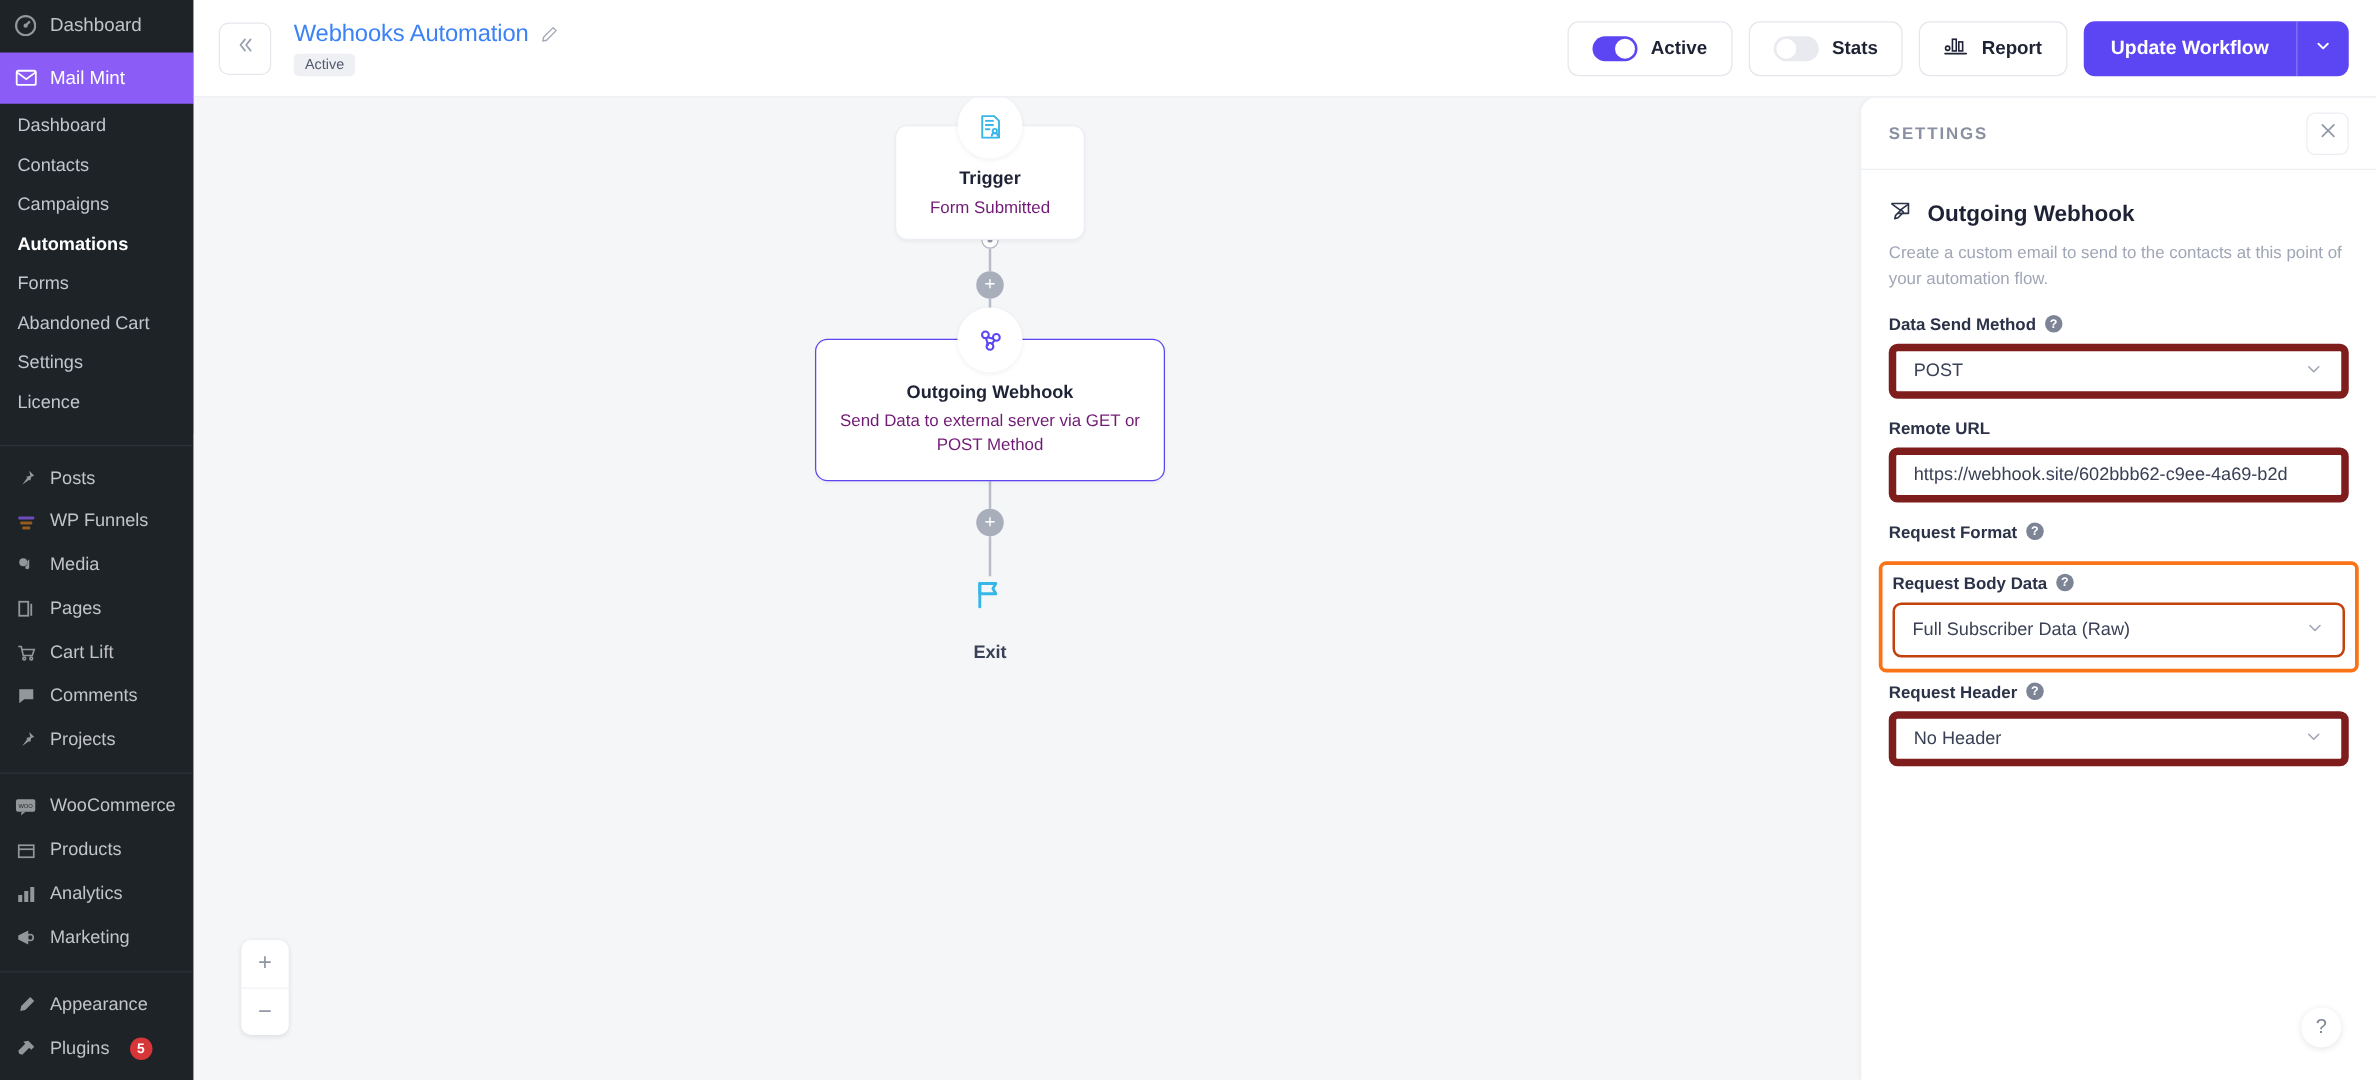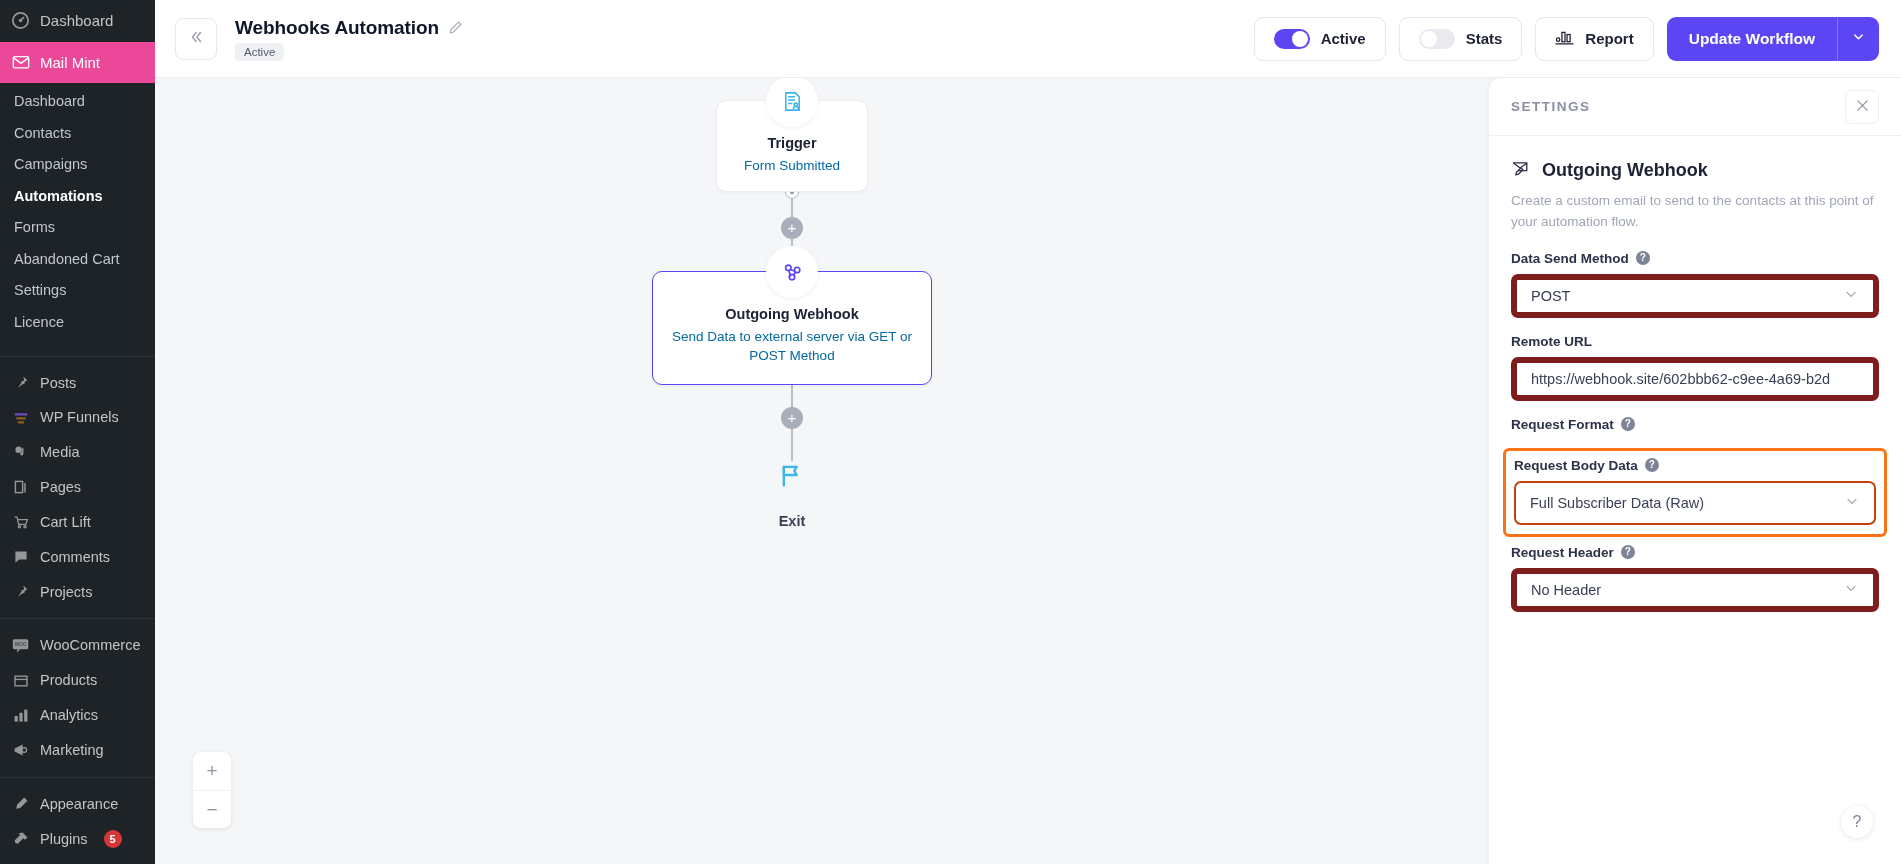--- a/index.html
+++ b/index.html
@@ -17,21 +17,21 @@
     background: #1d2327; color: #c3c4c7;
     font-size: 14.5px; padding-top: 0; overflow: hidden;
   }
   .wp-item {
     display: flex; align-items: center; gap: 9px;
     padding: 8px 0 8px 10px; color: #c3c4c7; line-height: 1.3;
     white-space: nowrap; cursor: pointer; position: relative;
   }
   .wp-item .ic { width: 21px; min-width:21px; display:flex; align-items:center; justify-content:center; opacity:.72; }
   .wp-item.top { padding-top: 11px; padding-bottom: 11px; font-size: 15px; }
-  .wp-item.active-blue { background: #ec4899; color: #fff; }
+  .wp-item.active-blue { background: #8b5cf6; color: #fff; }
   .wp-item.active-blue .ic { opacity: 1; }
   .wp-sub {
     padding: 6px 0 6px 14px; font-size: 14.5px; color: #c2c7cd;
     line-height: 1.35; cursor: pointer;
   }
   .wp-sub.cur { color: #fff; font-weight: bold; }
   .wp-group { border-top: 1px solid #2c3338; margin-top: 9px; padding-top: 9px; }
   .wp-badge {
     display: inline-flex; align-items: center; justify-content: center;
     background: #d63638; color: #fff; border-radius: 10px;
@@ -49,21 +49,21 @@
     padding: 0 22px 0 20px; border-bottom: 1px solid #ececf1;
     position: relative; z-index: 5;
   }
   .collapse-btn {
     width: 42px; height: 42px; border: 1px solid #e6e7ed; border-radius: 8px;
     display: flex; align-items: center; justify-content: center;
     color: #9aa0b0; cursor: pointer; background: #fff;
   }
   .title-wrap { margin-left: 18px; display: flex; flex-direction: column; gap: 4px; }
   .title-row { display: flex; align-items: center; gap: 9px; }
-  .wf-title { font-size: 19px; font-weight: bold; color: #0f172a; letter-spacing: -.1px; }
+  .wf-title { font-size: 19px; font-weight: normal; color: #3b82f6; letter-spacing: -.1px; }
   .edit-icon { color: #a4a9bb; display: flex; cursor: pointer; }
   .badge-active {
     align-self: flex-start; background: #eef0f4; color: #525a6e;
     font-size: 11.5px; padding: 3px 9px; border-radius: 4px;
   }
   .top-actions { margin-left: auto; display: flex; align-items: center; gap: 13px; }
   .pill {
     height: 44px; border: 1px solid #e6e7ed; border-radius: 9px; background: #fff;
     display: flex; align-items: center; gap: 11px; padding: 0 19px;
     font-size: 15px; font-weight: bold; color: #1e2235; cursor: pointer;
@@ -97,21 +97,21 @@
     box-shadow: 0 1px 3px rgba(30,34,53,.05);
   }
   .node-card.wide { width: 280px; border: 1px solid #5c45f2; padding: 34px 18px 18px; }
   .node-icon-circle {
     position: absolute; top: -26px; left: 50%; transform: translateX(-50%);
     width: 52px; height: 52px; border-radius: 50%; background: #fff;
     display: flex; align-items: center; justify-content: center;
     box-shadow: 0 1px 4px rgba(30,34,53,.07);
   }
   .node-title { font-size: 14.5px; font-weight: bold; color: #1e2235; margin-bottom: 6px; }
-  .node-desc { font-size: 13.5px; color: #0369a1; line-height: 1.4; }
+  .node-desc { font-size: 13.5px; color: #701a75; line-height: 1.4; }
   .connector { width: 1.5px; background: #b9bdc9; }
   .dot-port {
     width: 14px; height: 14px; border-radius: 50%; background: #fff;
     border: 1.5px solid #b0b5c2; display: flex; align-items: center; justify-content: center;
   }
   .dot-port i { width: 4px; height: 4px; border-radius: 50%; background: #9096a5; display:block; }
   .plus-node {
     width: 22px; height: 22px; border-radius: 50%; background: #a9aebb;
     color: #fff; display: flex; align-items: center; justify-content: center;
     font-size: 15px; line-height: 1; cursor: pointer;
@@ -149,21 +149,21 @@
     color: #9096a5; font-size: 16px; cursor: pointer;
   }
   .panel-body { padding: 22px 22px 0; overflow-y: auto; flex: 1; }
   .panel-title-row { display: flex; align-items: center; gap: 10px; margin-bottom: 8px; }
   .panel-title { font-size: 18px; font-weight: bold; color: #1e2235; }
   .panel-sub { font-size: 13.5px; color: #a1a6b6; line-height: 1.55; margin-bottom: 18px; }
   .field { margin-bottom: 16px; }
   .field.highlight {
     border: 3px solid #fb7317; border-radius: 6px; padding: 7px 8px 9px; margin: 0 -8px 8px;
   }
-  .flabel { display: flex; align-items: flex-start; gap: 7px; font-size: 13.5px; font-weight: bold; color: #2c3248; margin-bottom: 8px; }
+  .flabel { display: flex; align-items: center; gap: 7px; font-size: 13.5px; font-weight: bold; color: #2c3248; margin-bottom: 8px; }
   .qmark {
     width: 14px; height: 14px; border-radius: 50%; background: #7d8496; color: #fff;
     font-size: 10px; font-weight: bold; display: flex; align-items: center; justify-content: center;
     cursor: pointer;
   }
   .select, .text-input {
     height: 44px; border: 6px solid #7f1d1d; border-radius: 7px; background: #fff;
     display: flex; align-items: center; padding: 0 14px;
     font-size: 14.5px; color: #3a4055; cursor: pointer; width: 100%;
   }

